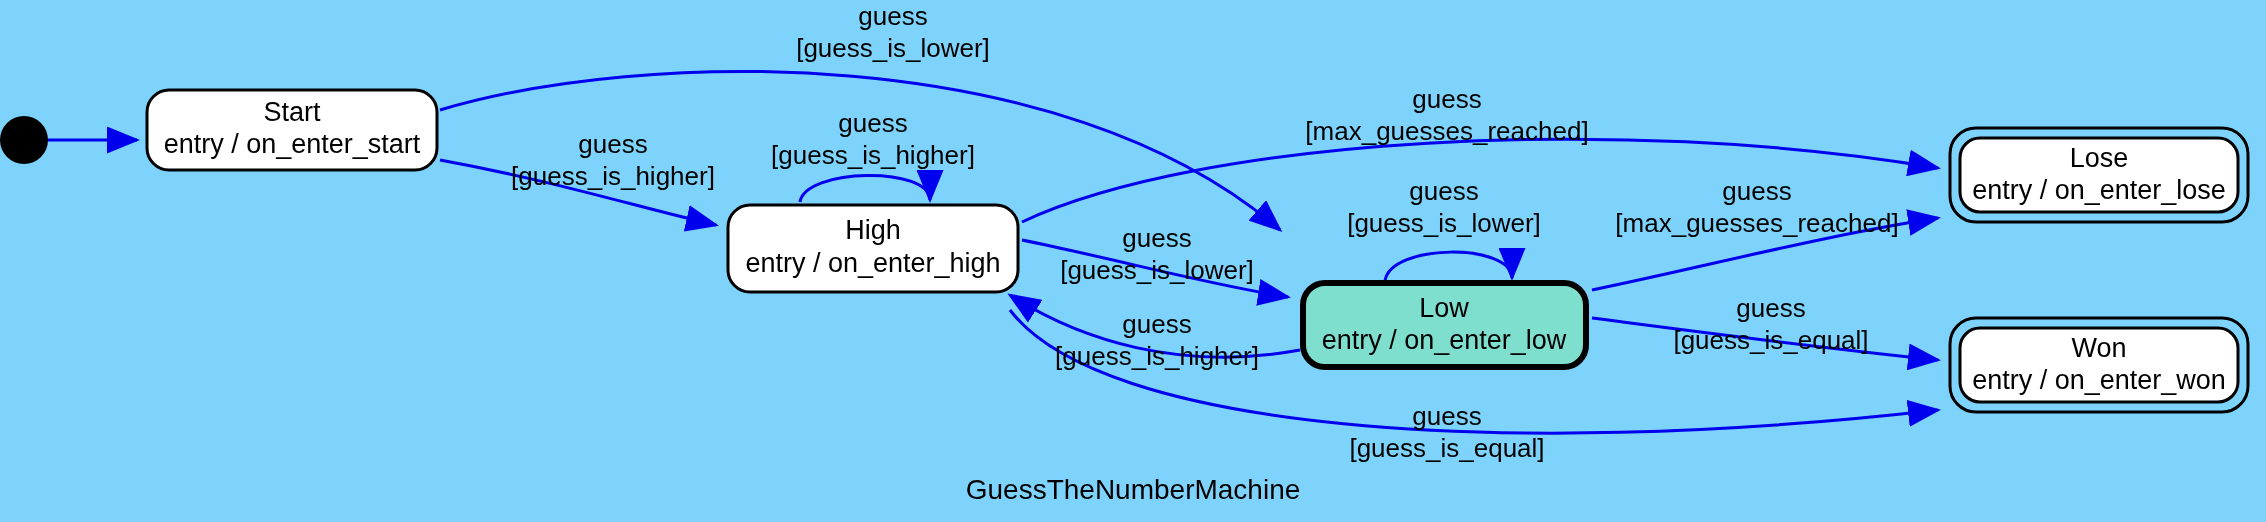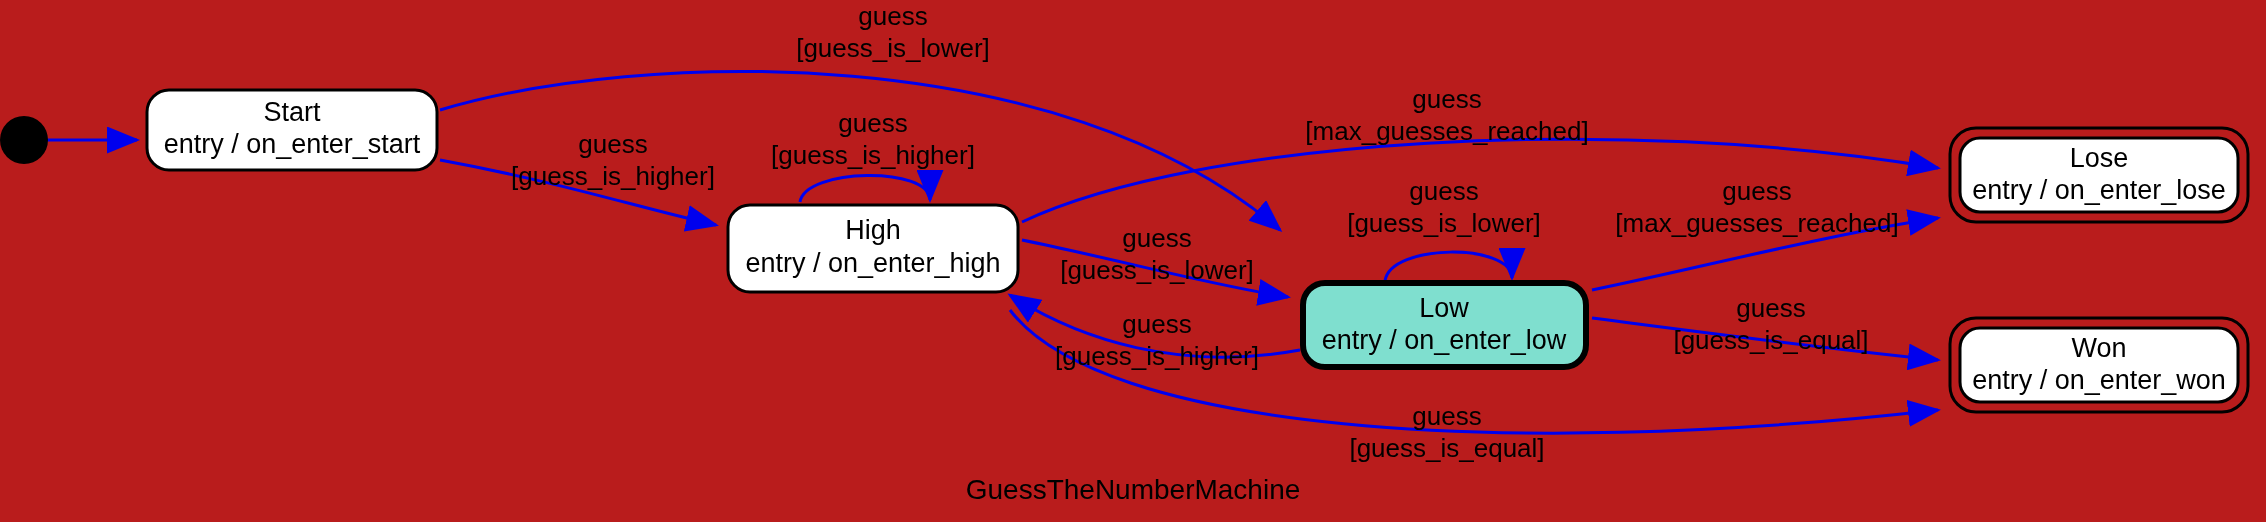--- a/index.html
+++ b/index.html
@@ -7,21 +7,21 @@
     padding: 0;
     background: #ffffff;
   }
   body {
     font-family: "Liberation Sans", sans-serif;
   }
   #diagram-root {
     position: relative;
     width: 2266px;
     height: 522px;
-    background: #b91c1c;
+    background: #7dd3fc;
     overflow: hidden;
   }
   #fsm-svg {
     position: absolute;
     left: 0;
     top: 0;
     width: 2266px;
     height: 522px;
   }
   .state-label {

